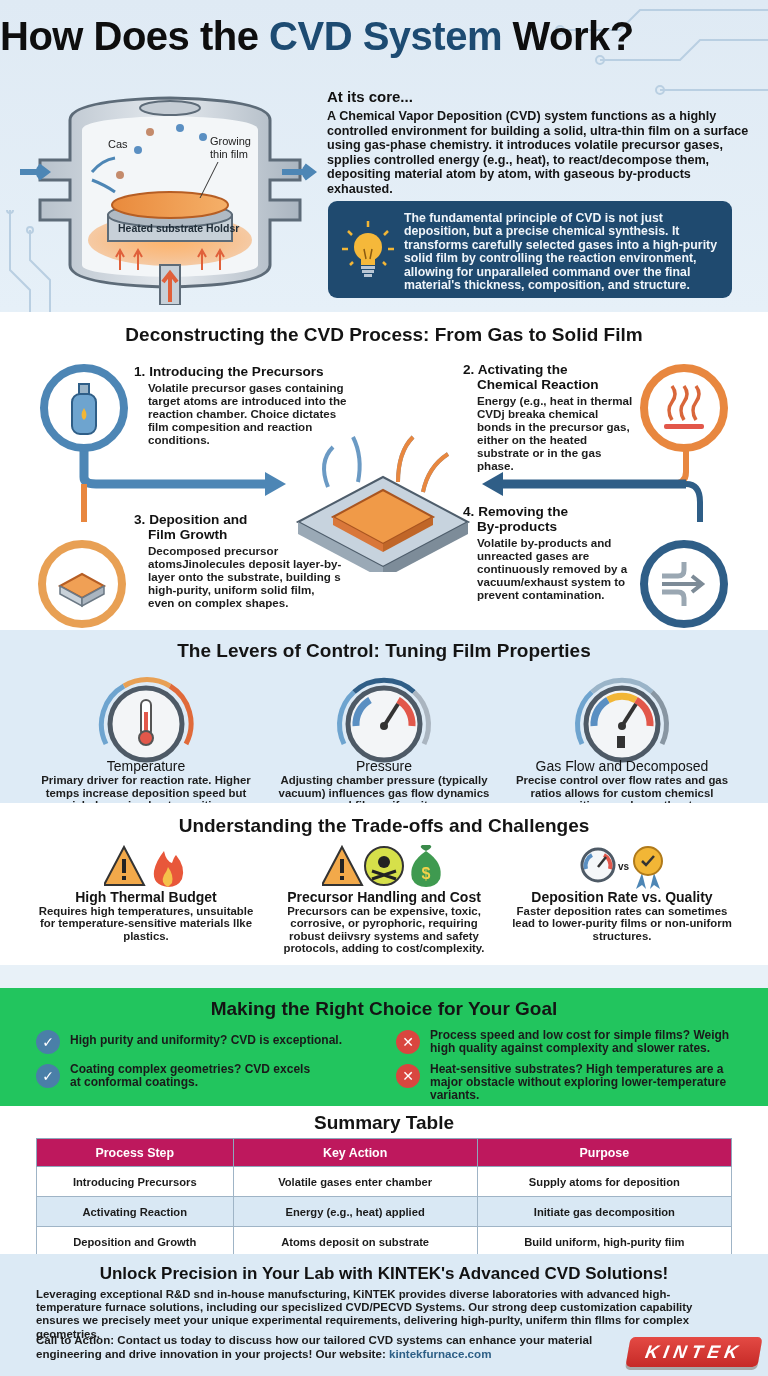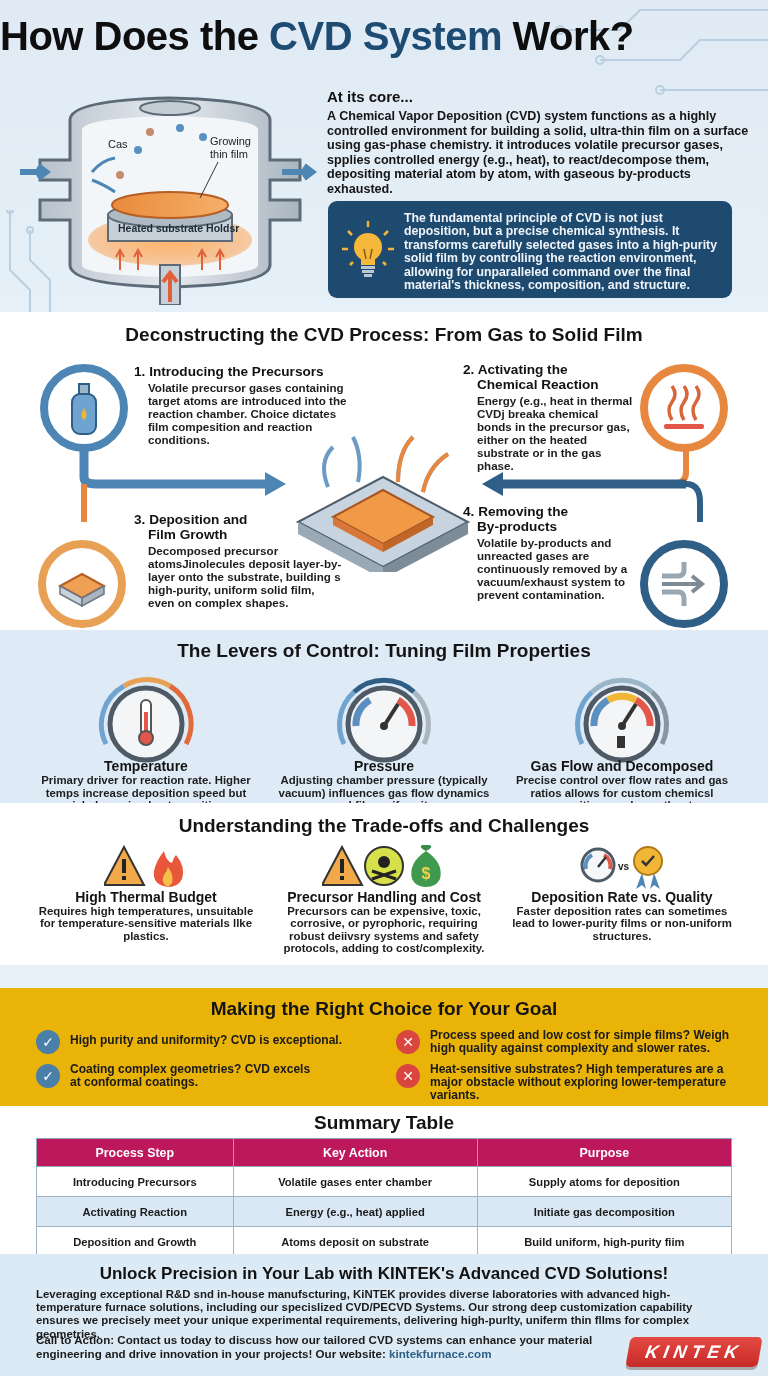--- a/index.html
+++ b/index.html
@@ -25,33 +25,33 @@
   .sect-title { position: absolute; left: 0; width: 768px; text-align: center; font-size: 19px; font-weight: 700; color: #141414; }
   .step { position: absolute; }
   .step h4 { font-size: 13.6px; font-weight: 700; line-height: 15px; color: #121212; }
   .step p { font-size: 11.6px; font-weight: 700; line-height: 13px; color: #1d1d1d; margin-top: 2px; }
   .step .indent { padding-left: 14px; }
   .ring { position: absolute; border-radius: 50%; background: #fff; }
 
   
   #levers { top: 630px; height: 196px; background: #deebf6; }
   .lever { position: absolute; top: 0; width: 256px; text-align: center; }
-  .lever h4 { font-size: 14px; font-weight: 700; color: #141414; margin-top: 0; }
+  .lever h4 { font-size: 14px; font-weight: 400; color: #141414; margin-top: 0; }
   .lever p { font-size: 11.4px; font-weight: 700; line-height: 12.6px; color: #1d1d1d; padding: 0 20px; }
   .gauge { position: absolute; }
 
   
   #trade { top: 803px; height: 162px; background: #ffffff; }
   .trade { position: absolute; top: 0; width: 256px; text-align: center; }
   .trade h4 { font-size: 14px; font-weight: 700; color: #141414; }
   .trade p { font-size: 11.4px; font-weight: 700; line-height: 12.4px; color: #1d1d1d; padding: 0 18px; }
   .ticons { position: absolute; }
 
   
-  #choice { top: 988px; height: 118px; background: #eab308; }
+  #choice { top: 988px; height: 118px; background: #22c55e; }
   .choice-item { position: absolute; display: flex; align-items: flex-start; }
   .choice-item .ic { width: 24px; height: 24px; border-radius: 50%; flex: 0 0 24px; display: flex; align-items: center; justify-content: center; color: #fff; font-weight: 700; font-size: 14px; margin-right: 10px; margin-top: 1px; }
   .ic.ok { background: #4a7fa8; }
   .ic.no { background: #d9463f; }
   .choice-item span.txt { font-size: 12px; font-weight: 700; line-height: 13.2px; color: #1a1a1a; }
 
   
   #table { top: 1106px; height: 148px; background: #ffffff; }
   table.sum { position: absolute; left: 36px; top: 32px; width: 696px; border-collapse: collapse; font-size: 11.2px; }
   table.sum th { background: #be185d; color: #fff; font-weight: 700; font-size: 12.4px; height: 28px; border: 1px solid #8ea7bd; }

